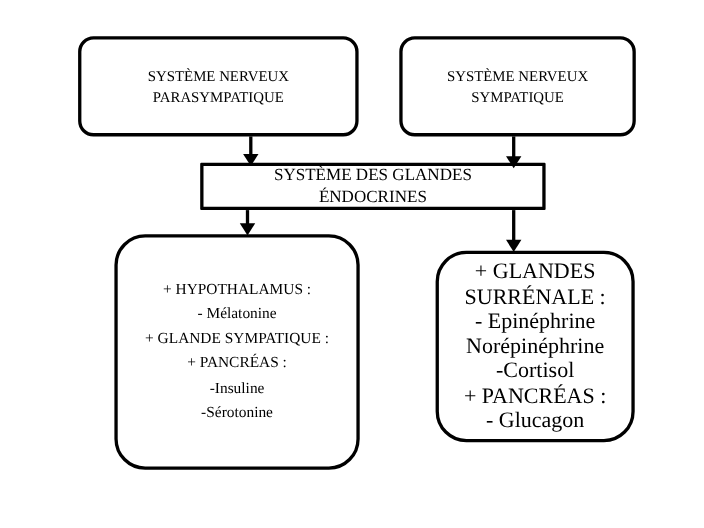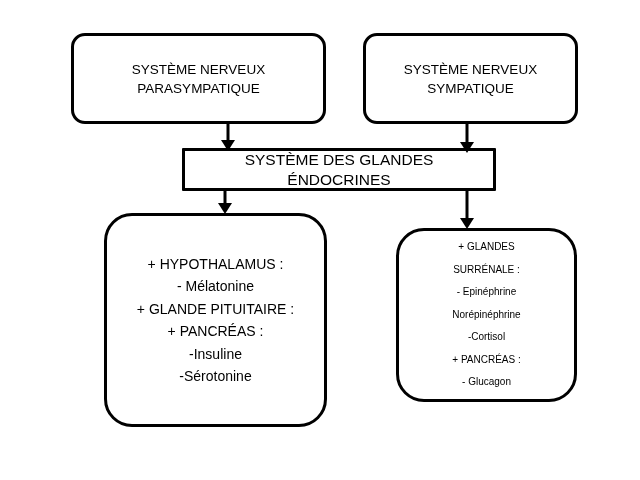--- a/index.html
+++ b/index.html
@@ -30,20 +30,21 @@
     color: #000000;
   }
   .node .lines {
     width: 100%;
     padding: 0 6px;
     box-sizing: border-box;
   }
   .line {
     display: block;
     white-space: nowrap;
+    font-family: Liberation Serif, serif;
   }
 
   
   #node-parasympathetic {
     left: 71px;  top: 33px;
     width: 255px; height: 91px;
     border-radius: 14px;
     font-size: 13.5px;
     line-height: 19px;
   }
@@ -69,21 +70,21 @@
     left: 104px; top: 213px;
     width: 223px; height: 214px;
     border-radius: 28px;
     font-size: 14px;
     line-height: 22.5px;
   }
   #node-sympathetic-glands {
     left: 396px; top: 228px;
     width: 181px; height: 174px;
     border-radius: 28px;
-    font-size: 10px;
+    font-size: 20px;
     line-height: 22.5px;
   }
 
   
   .connector {
     position: absolute;
     overflow: visible;
   }
   .connector line {
     stroke: #000000;
@@ -116,21 +117,21 @@
     <div class="lines">
       <span class="line">SYSTÈME DES GLANDES</span>
       <span class="line">ÉNDOCRINES</span>
     </div>
   </div>
 
   <div class="node" id="node-parasympathetic-glands">
     <div class="lines">
       <span class="line">+ HYPOTHALAMUS :</span>
       <span class="line">- Mélatonine</span>
-      <span class="line">+ GLANDE PITUITAIRE :</span>
+      <span class="line">+ GLANDE SYMPATIQUE :</span>
       <span class="line">+ PANCRÉAS :</span>
       <span class="line">-Insuline</span>
       <span class="line">-Sérotonine</span>
     </div>
   </div>
 
   <div class="node" id="node-sympathetic-glands">
     <div class="lines">
       <span class="line">+ GLANDES</span>
       <span class="line">SURRÉNALE :</span>

